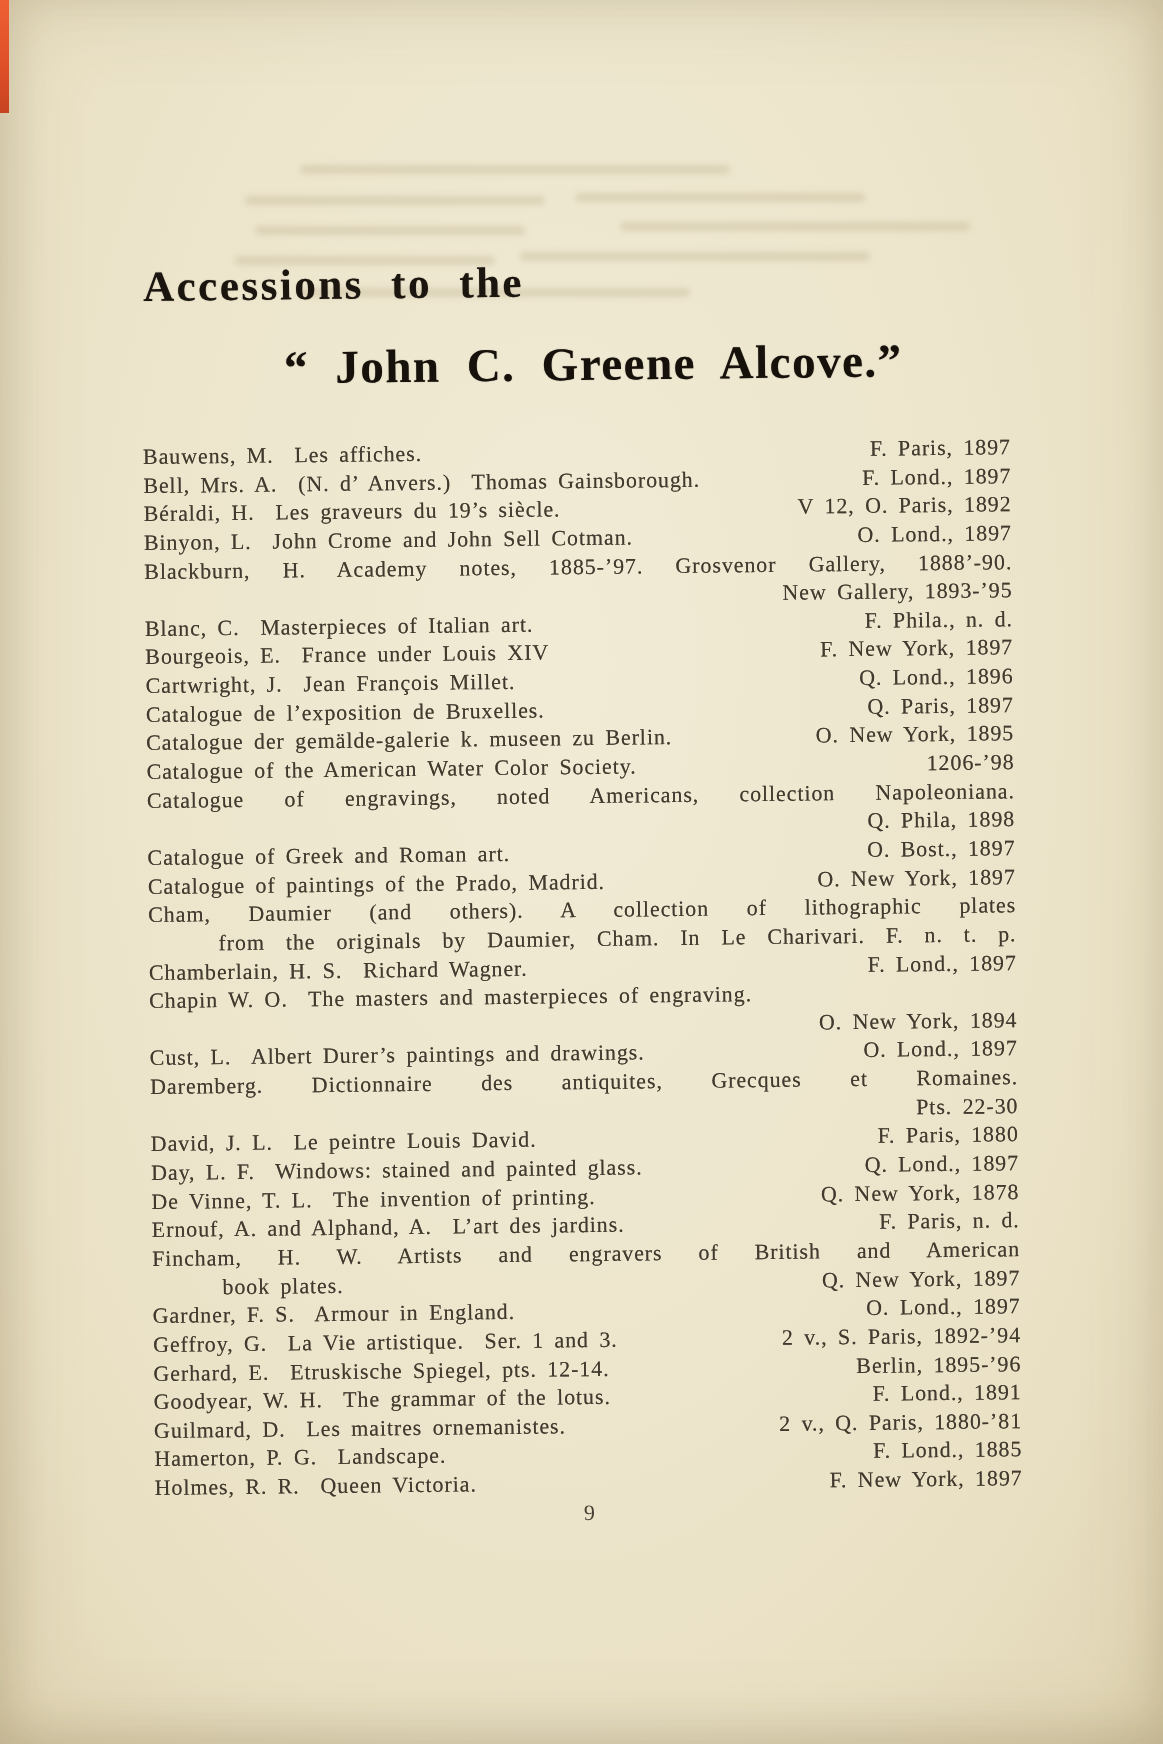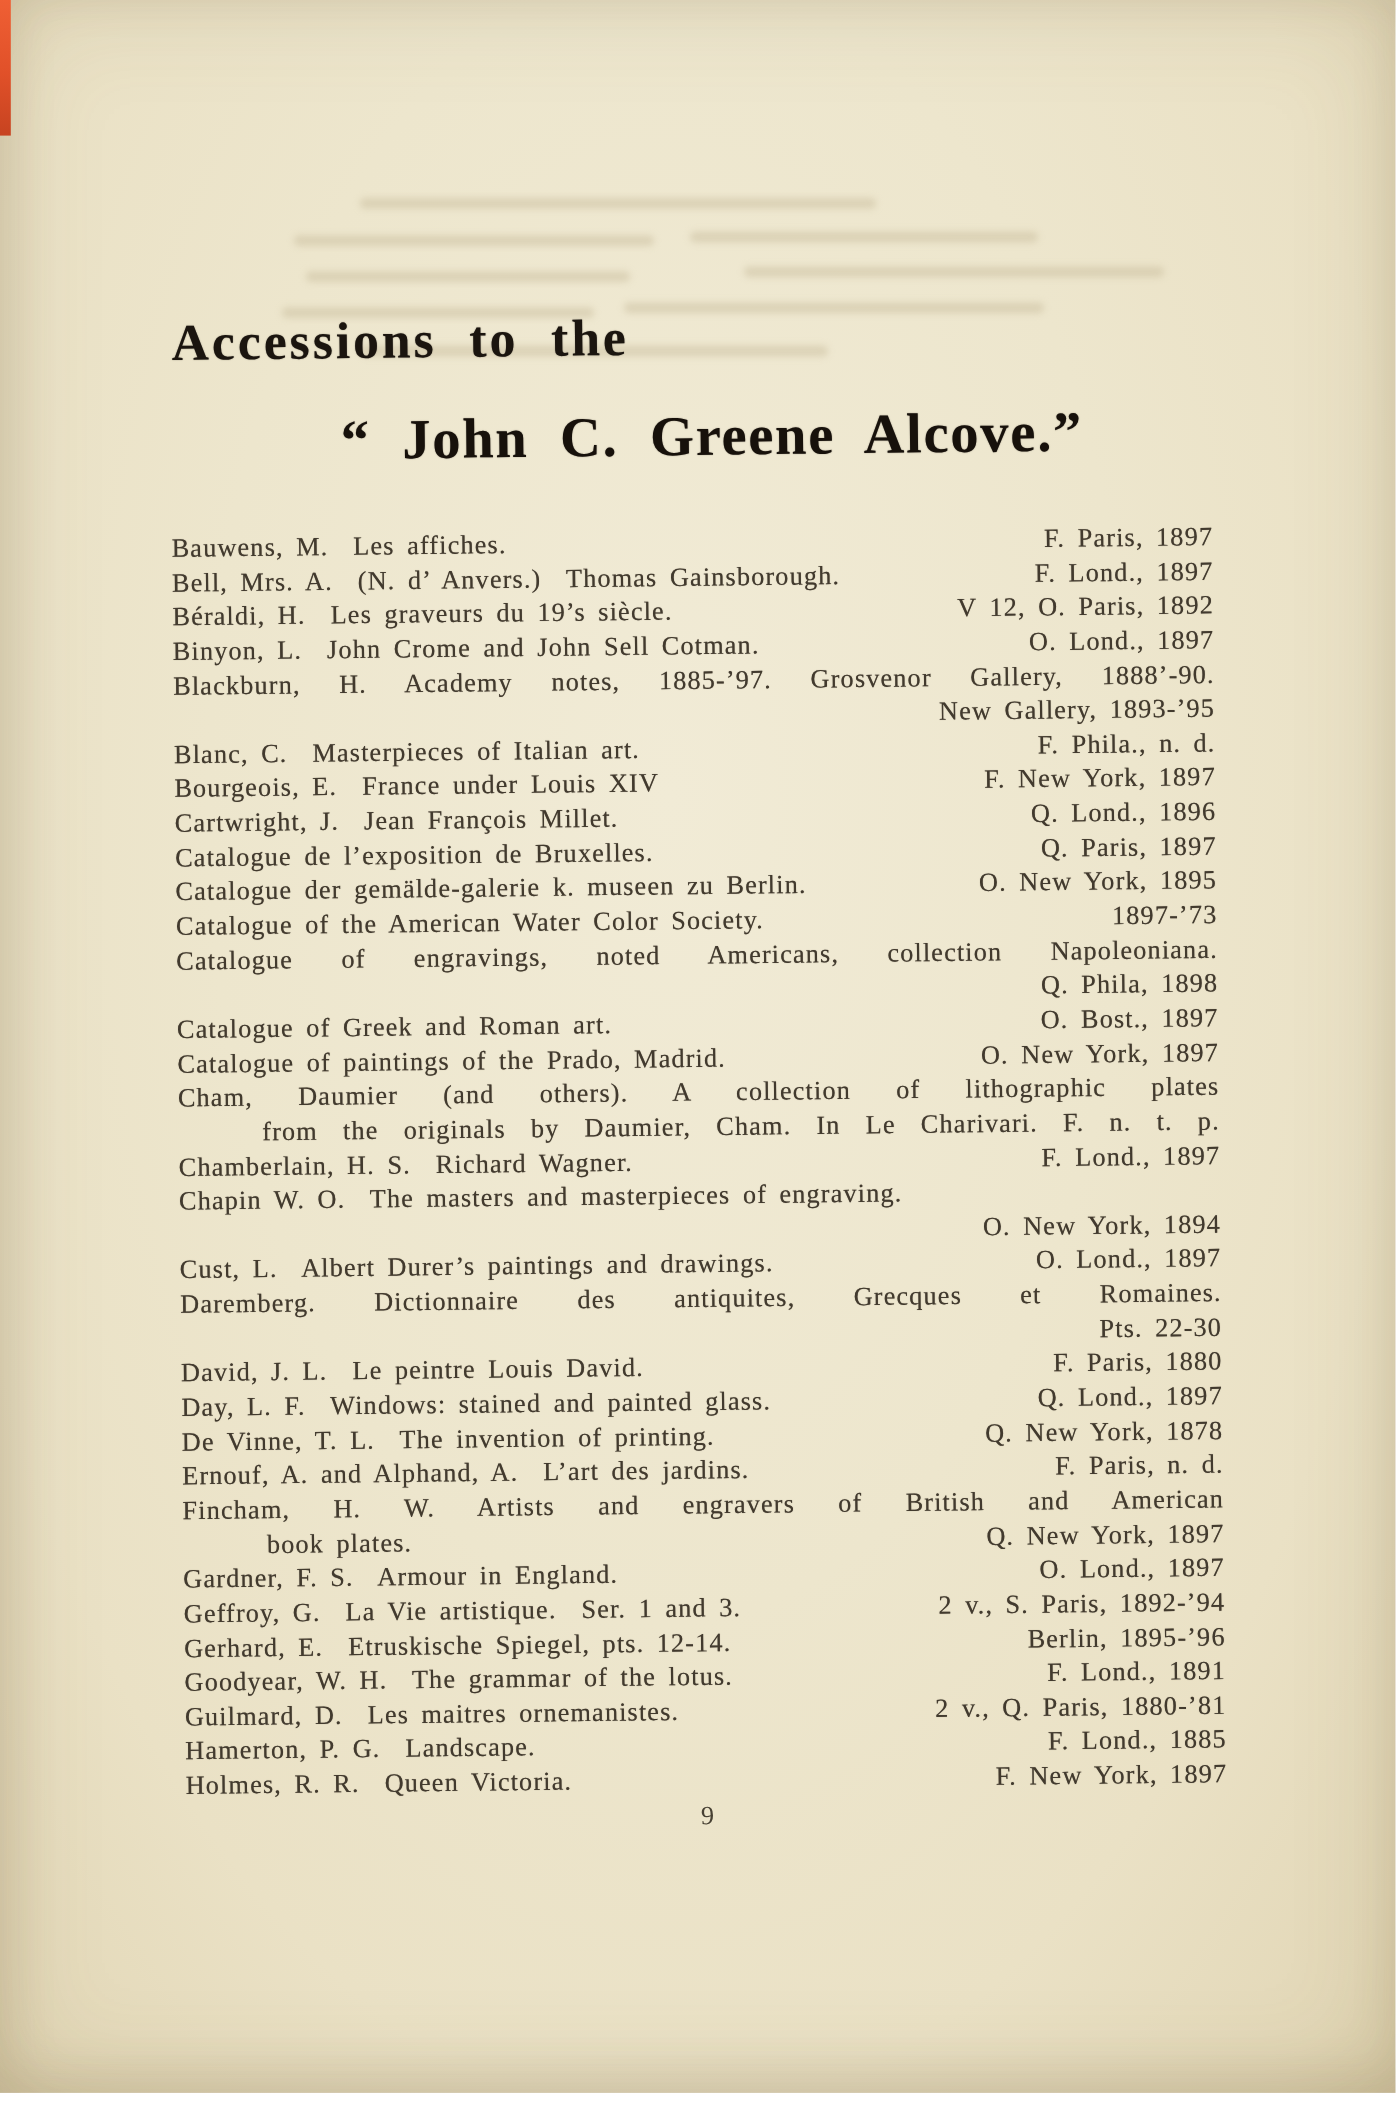--- a/index.html
+++ b/index.html
@@ -153,21 +153,21 @@
         <div class="row">
           <span class="l">Catalogue de l’exposition de Bruxelles.</span>
           <span class="r">Q. Paris, 1897</span>
         </div>
         <div class="row">
           <span class="l">Catalogue der gemälde-galerie k. museen zu Berlin.</span>
           <span class="r">O. New York, 1895</span>
         </div>
         <div class="row">
           <span class="l">Catalogue of the American Water Color Society.</span>
-          <span class="r">1897-’73</span>
+          <span class="r">1206-’98</span>
         </div>
         <div class="row stretch">
           <span class="l">Catalogue of engravings, noted Americans, collection Napoleoniana.</span>
         </div>
         <div class="row">
           <span class="l"></span>
           <span class="r">Q. Phila, 1898</span>
         </div>
         <div class="row">
           <span class="l">Catalogue of Greek and Roman art.</span>

